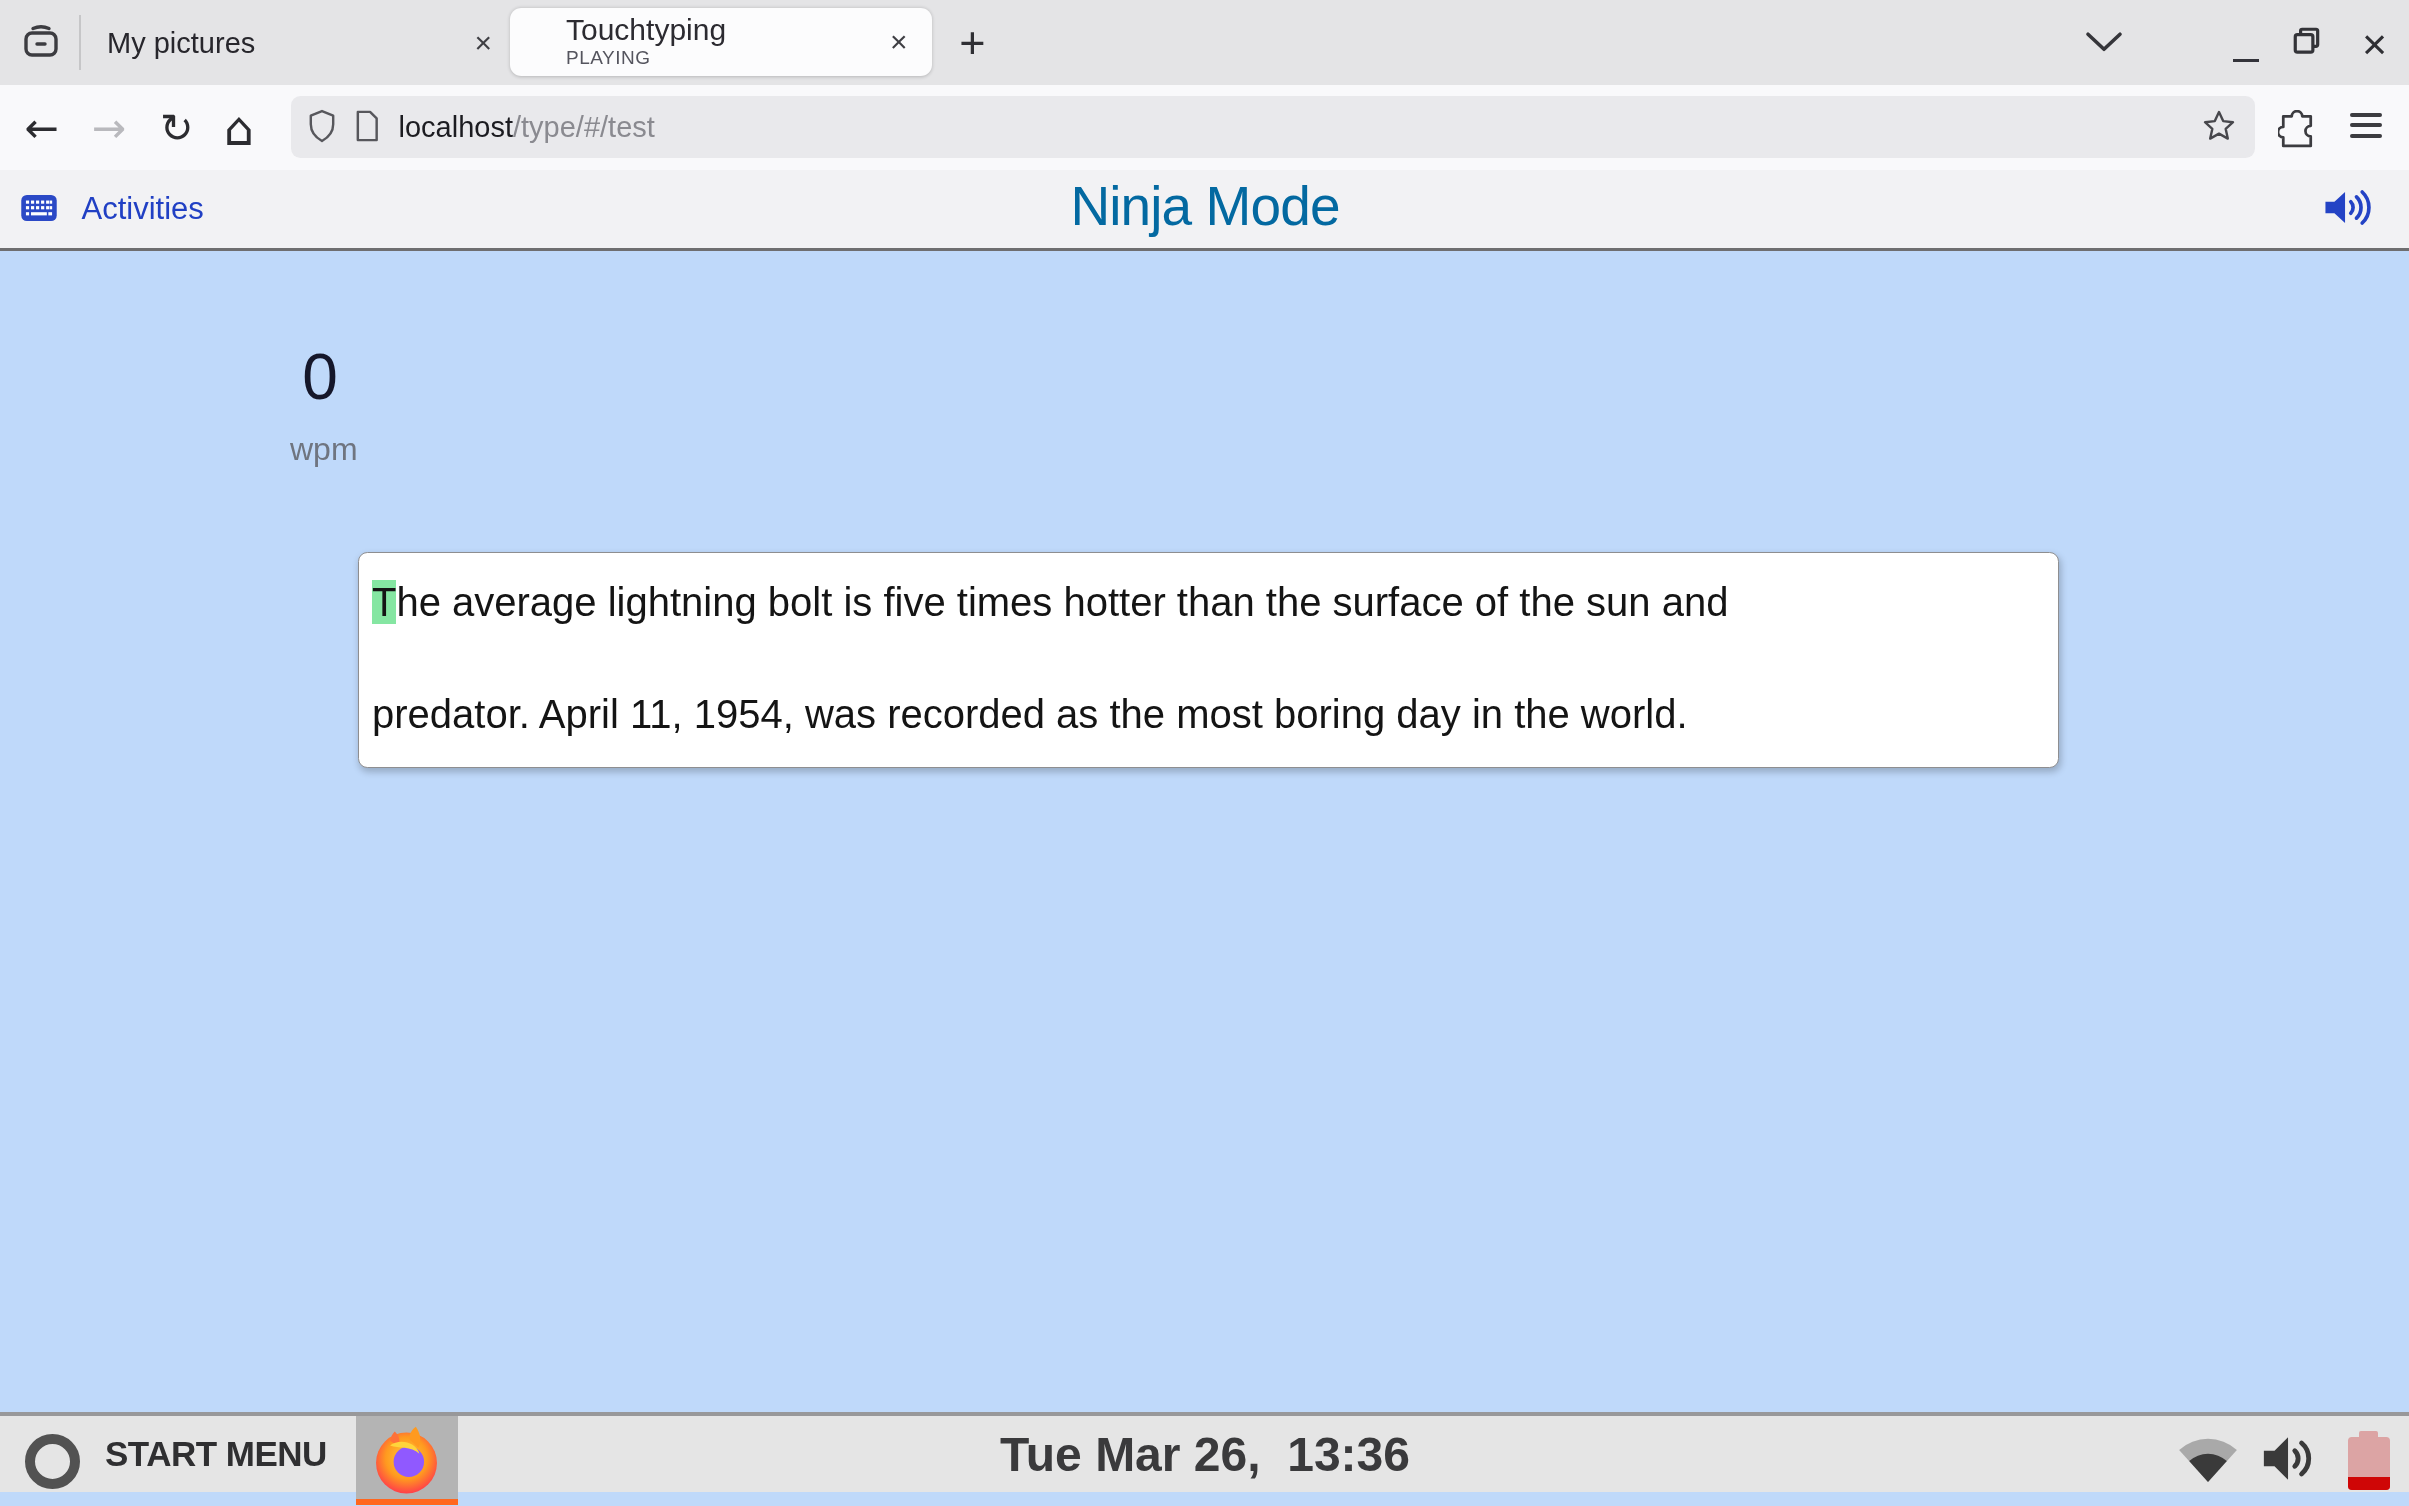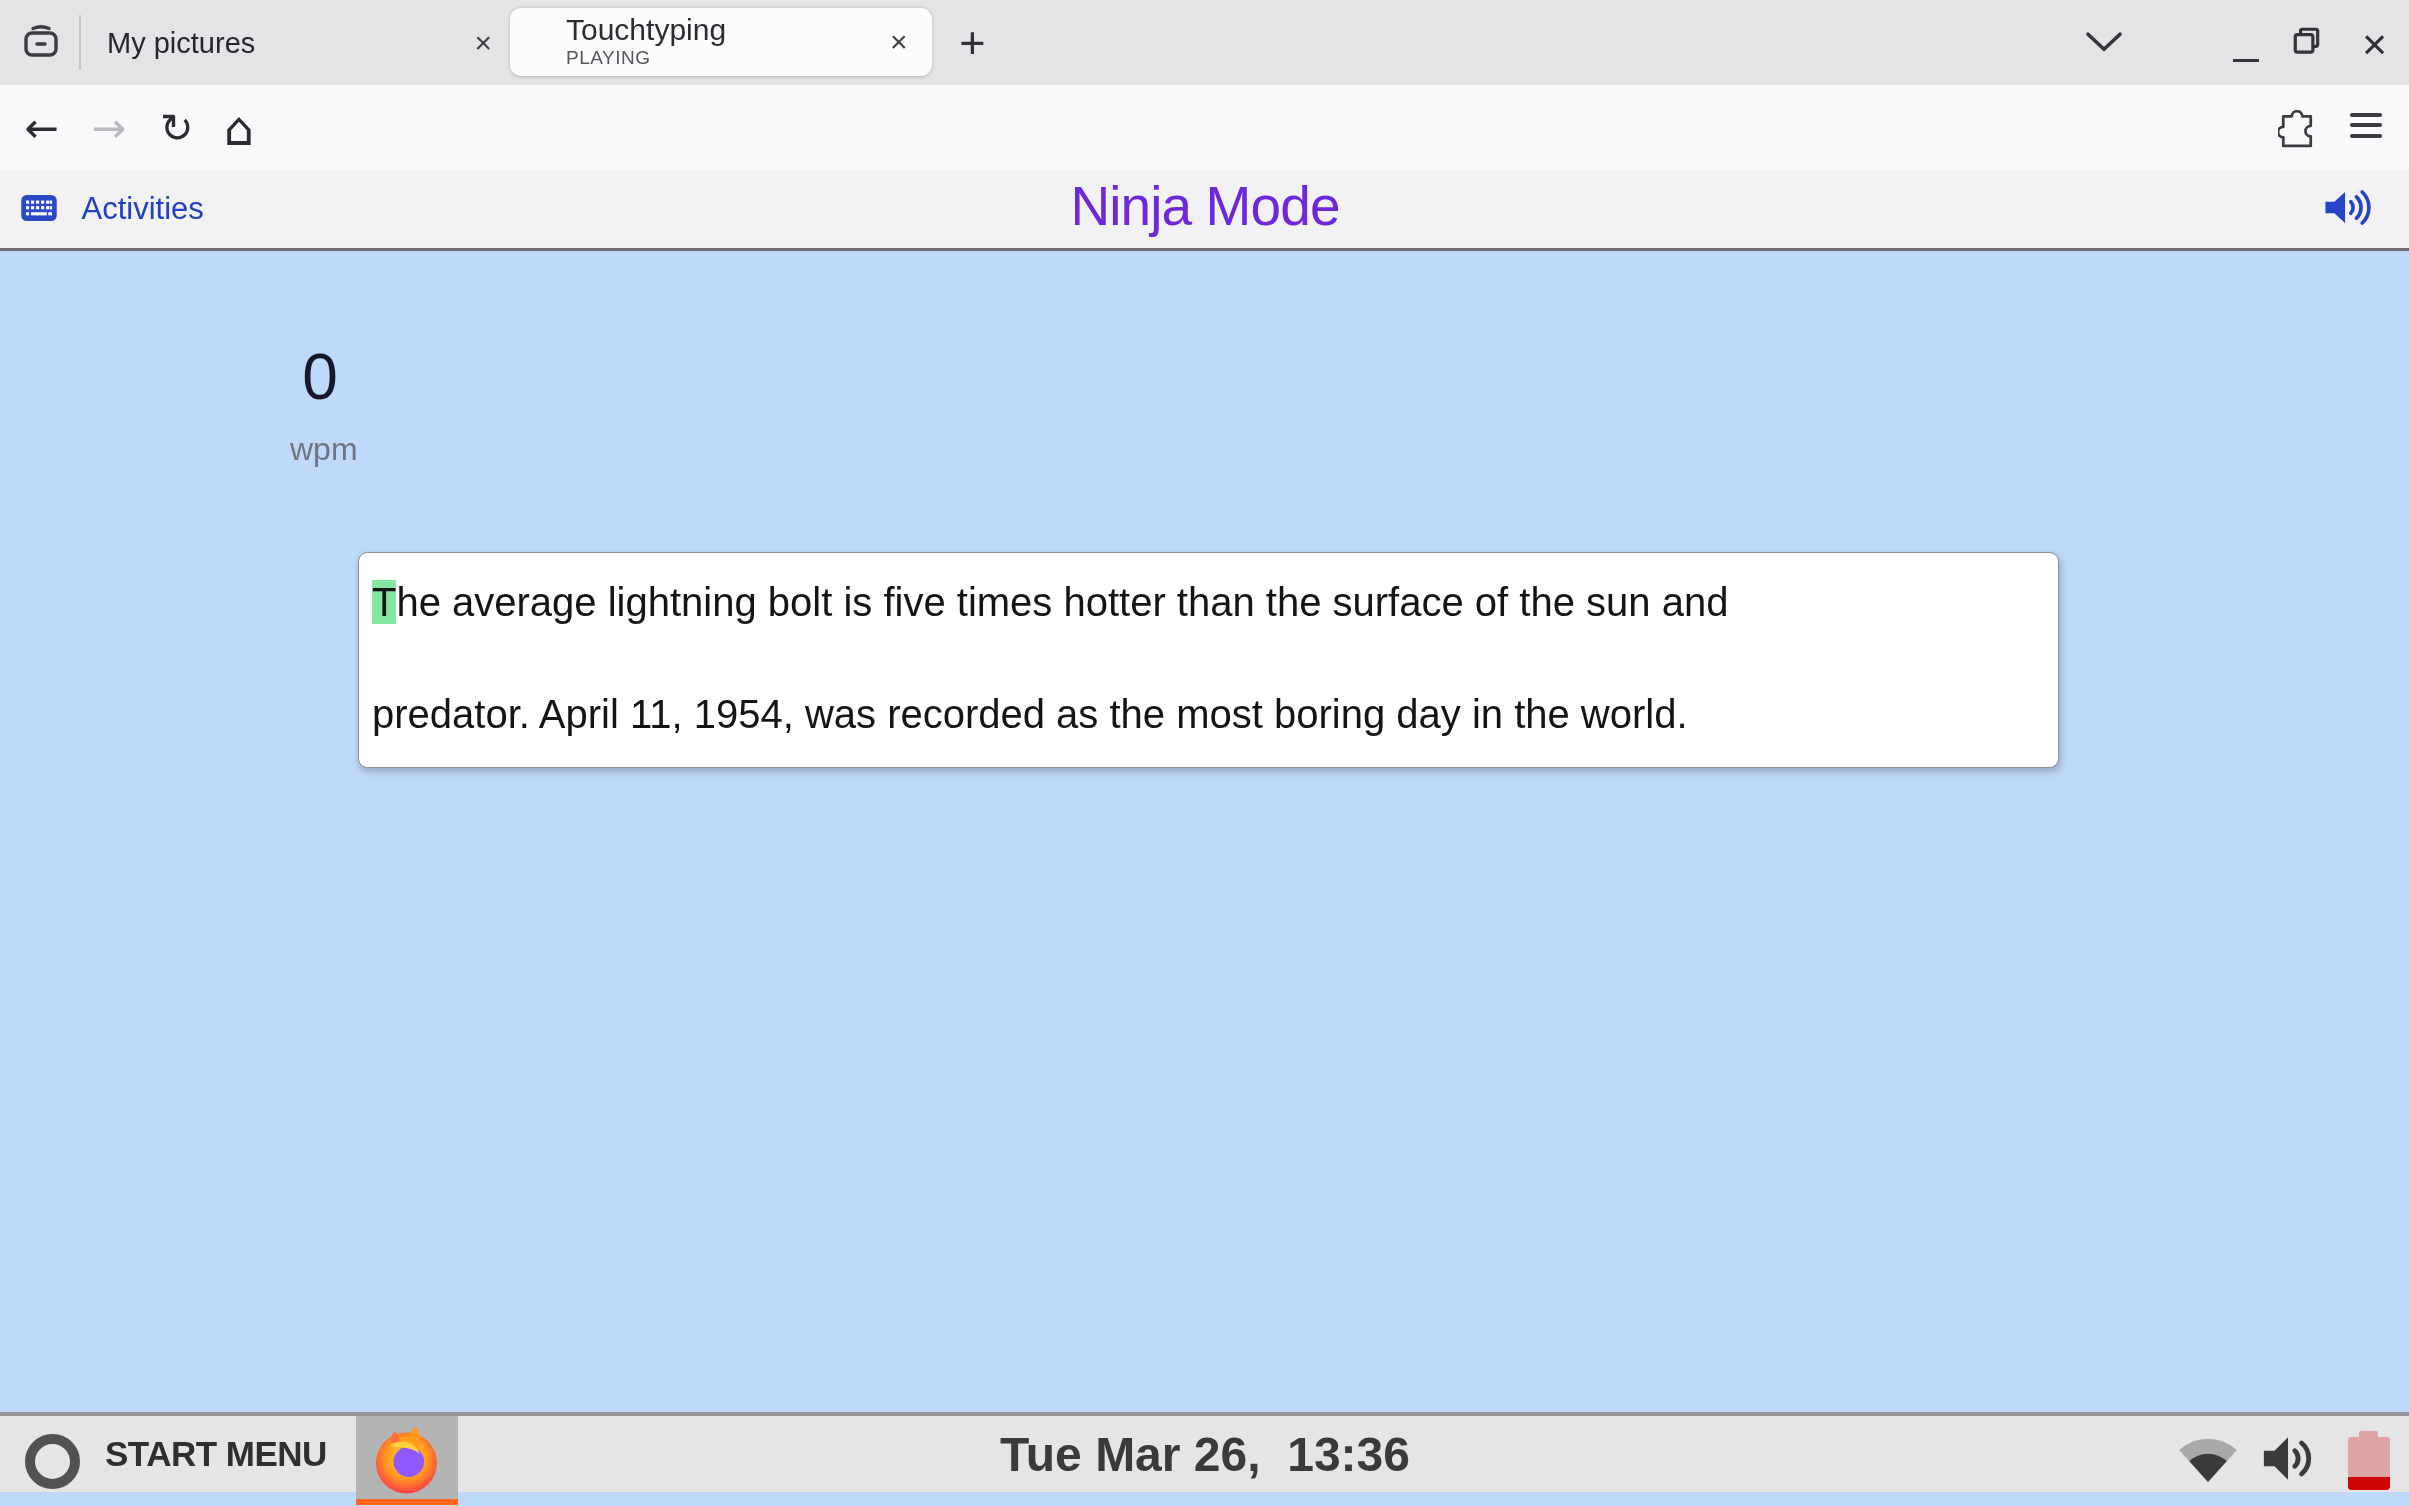--- a/index.html
+++ b/index.html
@@ -42,21 +42,21 @@
   .url-path { color:#8a8a90; }
   .bookmark-star { margin-left:auto; margin-right:19px; background:none; border:none; cursor:pointer; }
   .puzzle-btn { position:absolute; left:2278px; top:24.5px; background:none; border:none; cursor:pointer; }
   .menu-btn { position:absolute; left:2347px; top:28px; width:38px; background:none; border:none; cursor:pointer; }
   .menu-btn .bar { display:block; width:32px; height:3.8px; background:#3c3c40; margin:0 auto 6.6px; border-radius:1.9px; }
 
   
   .appbar { position:absolute; top:170px; left:0; right:0; height:81px; background:#f2f2f4; border-bottom:3.8px solid #6e6e70; }
   .activities { position:absolute; left:21px; top:50%; transform:translateY(-50%); display:flex; align-items:center; gap:24.5px; background:none; border:none; cursor:pointer; }
   .activities-label { font-size:31px; color:#2140c4; }
-  .app-title { position:absolute; left:50%; top:46%; transform:translate(-50%,-50%); font-size:55px; color:#6d28d9; letter-spacing:-0.9px;text-align:center; }
+  .app-title { position:absolute; left:50%; top:46%; transform:translate(-50%,-50%); font-size:55px; color:#0369a1; letter-spacing:-0.9px;text-align:center; }
   .speaker-btn { position:absolute; right:38px; top:50%; transform:translateY(-50%); background:none; border:none; cursor:pointer; }
 
   
   .content { position:absolute; top:255px; left:0; right:0; height:1162px; background:#bfd9fa; }
   .stats { position:absolute; left:290px; top:87px; display:flex; gap:94px; }
   .stat { text-align:center; }
   .stat-value { font-size:64px; color:#15172a; line-height:70px; }
   .stat-suffix { font-size:40px; color:#23252f; margin-left:7.5px; }
   .stat-label { font-size:32px; color:#6f7580; margin-top:11.3px; }
   .typebox { position:absolute; left:358px; top:297px; width:1701px; height:216px; background:#ffffff; border:1.9px solid #8e8e90; border-radius:9.4px; padding:21px 13px 0 13px; font-size:40px; line-height:56px; color:#141414; box-shadow:1.9px 3.8px 7.5px rgba(0,0,0,.22); cursor:text; }
@@ -132,20 +132,40 @@
     </button>
     <button class="win-btn win-close">×</button>
   </div>
 
   <div class="navbar">
     <button class="nav-btn nav-back">←</button>
     <button class="nav-btn nav-fwd">→</button>
     <button class="nav-btn nav-reload">↻</button>
     <button class="nav-btn nav-home">⌂</button>
 
+    <div class="urlbar">
+      <span class="shield">
+        <svg width="28" height="34" viewBox="0 0 30 36">
+          <path d="M15 2 L27 7 V16 C27 25 22 30 15 34 C8 30 3 25 3 16 V7 Z" fill="none" stroke="#57575c" stroke-width="2.6" stroke-linejoin="round"></path>
+        </svg>
+      </span>
+      <span class="doc">
+        <svg width="24.5" height="32" viewBox="0 0 26 34">
+          <path d="M3 2 H16 L23 9 V32 H3 Z" fill="none" stroke="#57575c" stroke-width="2.6" stroke-linejoin="round"></path>
+        </svg>
+      </span>
+      <span class="url-text"><span class="url-host">localhost</span><span class="url-path">/type/#/test</span></span>
+      <button class="bookmark-star">
+        <span>
+          <svg width="34" height="34" viewBox="0 0 34 34">
+            <path d="M17 3 L21.2 12.1 L31 13.2 L23.7 19.9 L25.8 29.6 L17 24.6 L8.2 29.6 L10.3 19.9 L3 13.2 L12.8 12.1 Z" fill="none" stroke="#47474c" stroke-width="2.4" stroke-linejoin="round"></path>
+          </svg>
+        </span>
+      </button>
+    </div>
 
     <button class="puzzle-btn">
       <span>
         <svg width="38" height="38" viewBox="0 0 36 36">
           <path d="M13 6 a5 5 0 0 1 10 0 h8 v9 a5 5 0 0 0 0 10 v9 H5 v-8 a5 5 0 0 1 0 -10 V6 Z" fill="none" stroke="#3c3c40" stroke-width="2.6" stroke-linejoin="round"></path>
         </svg>
       </span>
     </button>
     <button class="menu-btn">
       <span>

